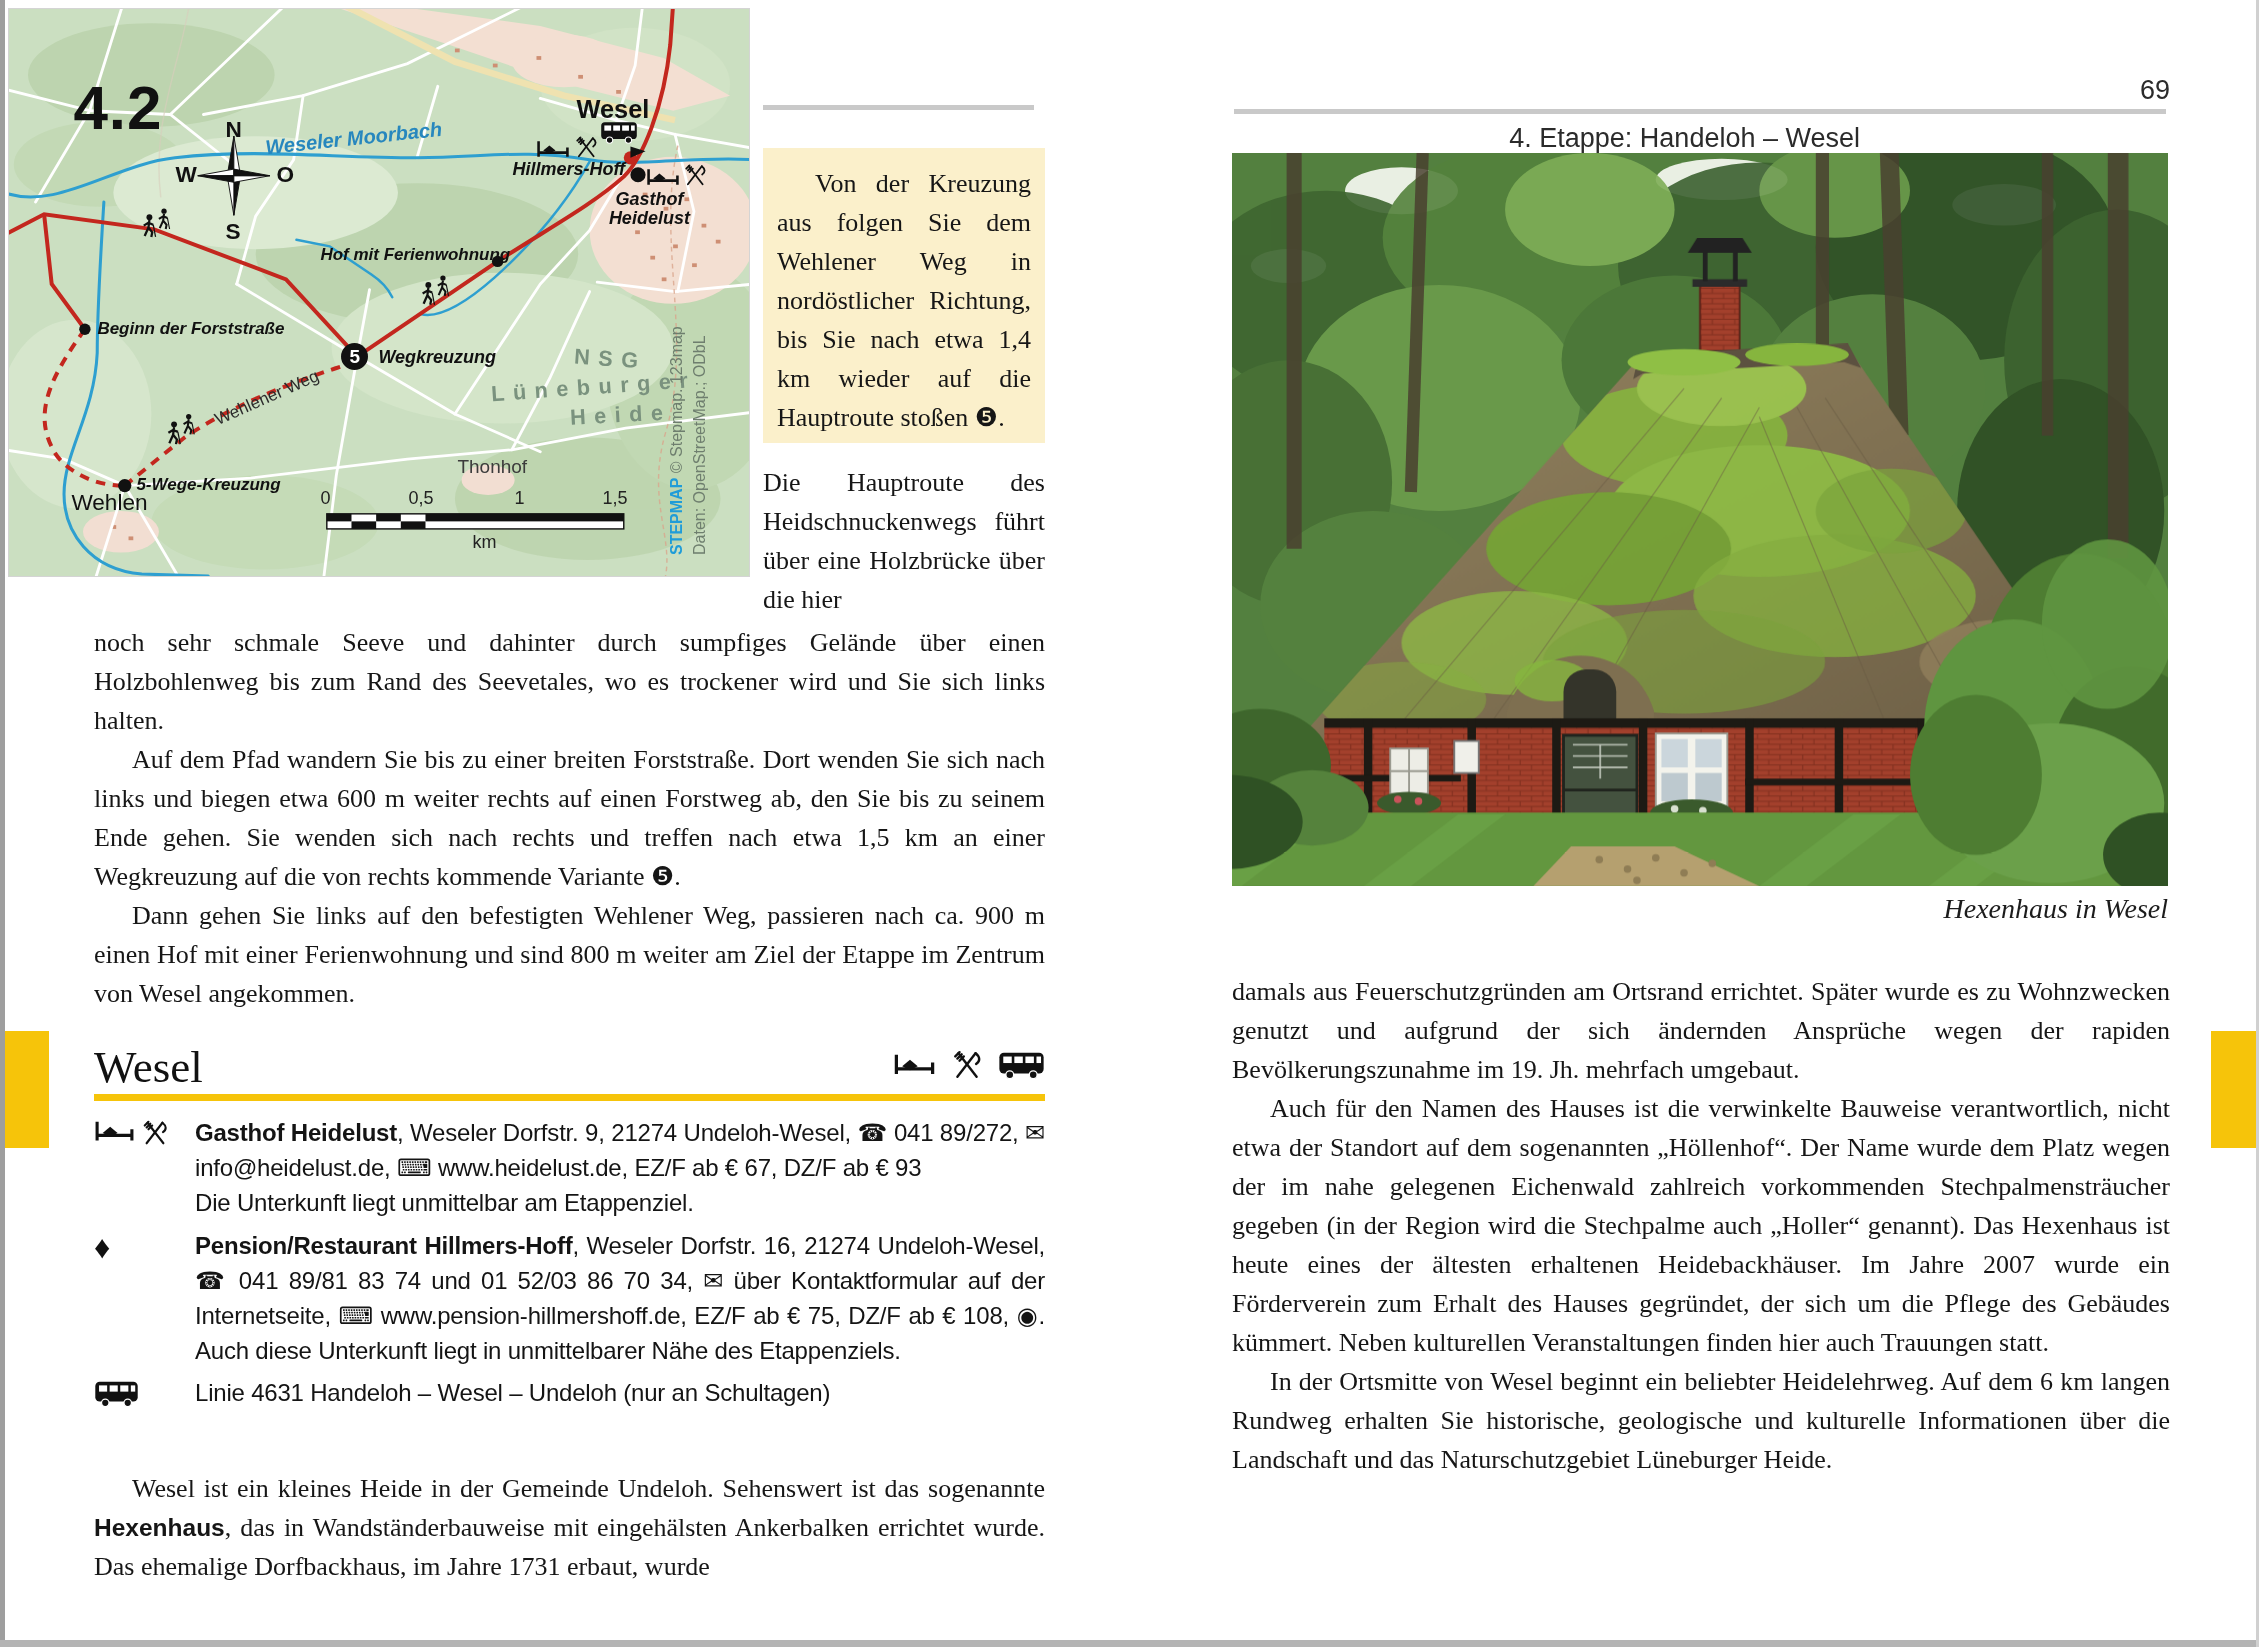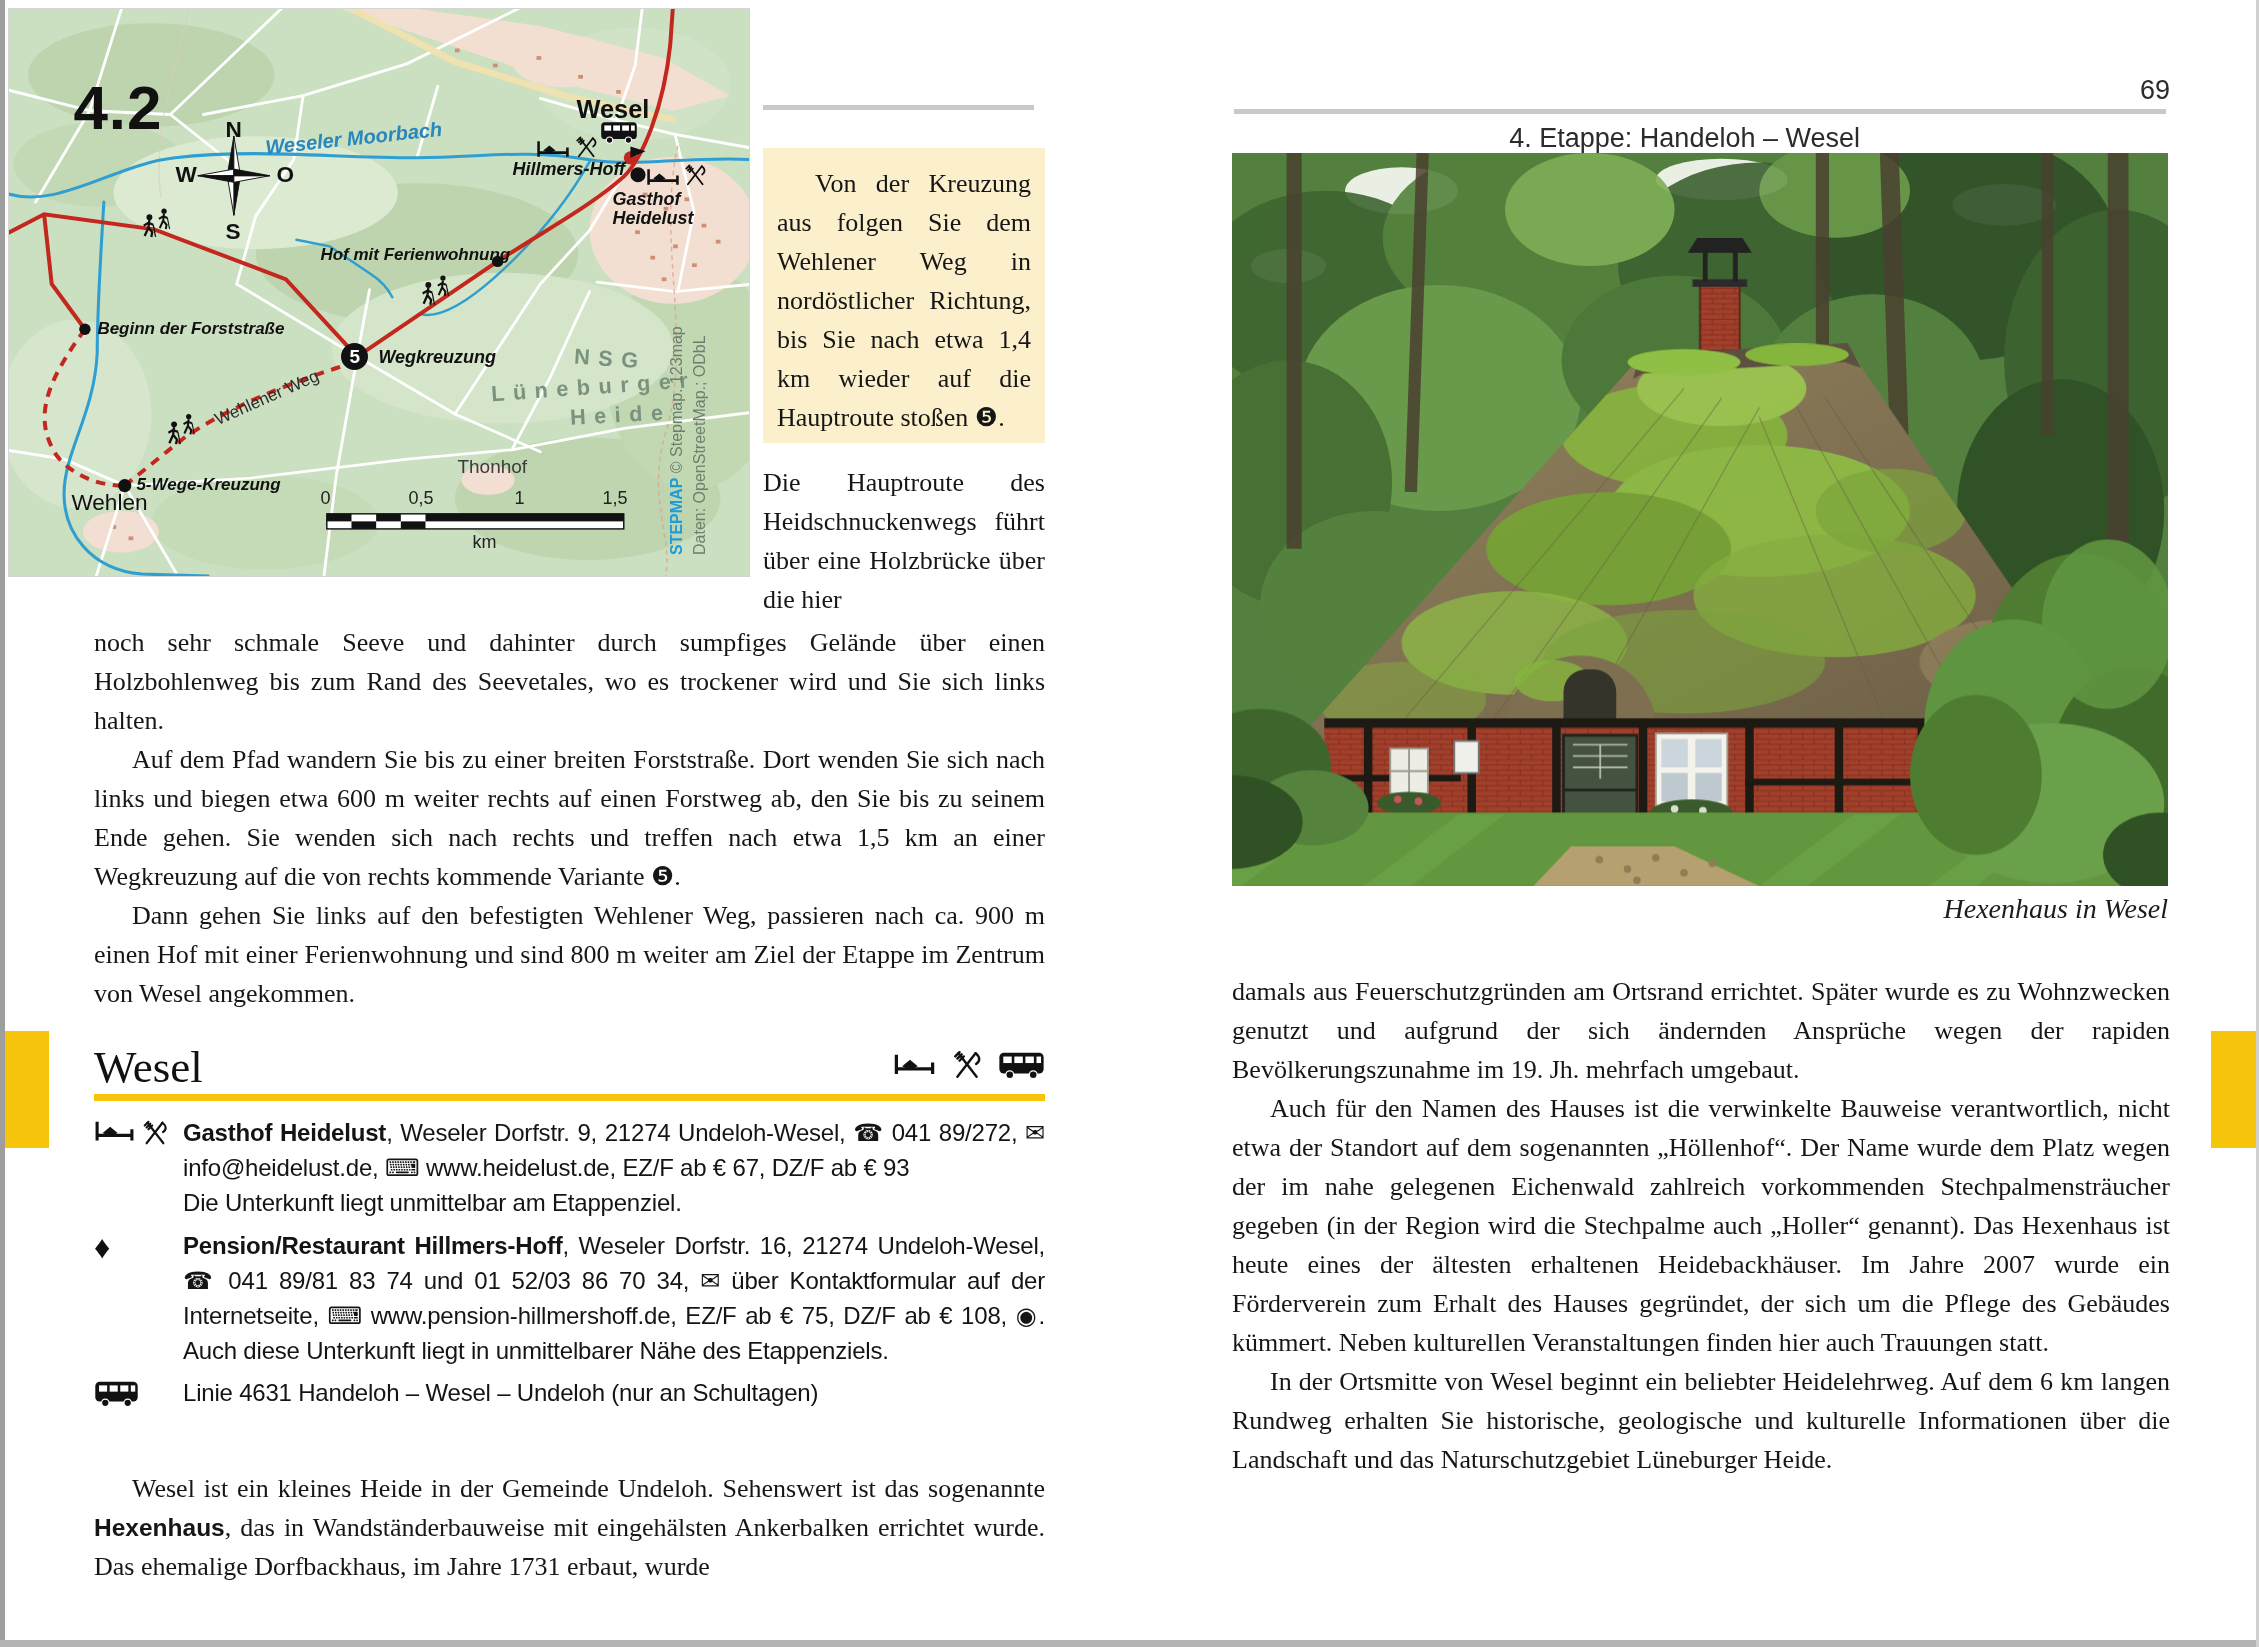--- a/index.html
+++ b/index.html
@@ -34,21 +34,21 @@
   .serif{font-family:"Liberation Serif","DejaVu Sans",serif;font-size:26px;line-height:39px;
          color:#161616;text-align:justify;}
   .indent{text-indent:38px;}
   .colpar{position:absolute;left:763px;top:463px;width:282px;}
   .mainpars{position:absolute;left:94px;top:623px;width:951px;}
   .wesel-head{position:absolute;left:94px;top:1041px;width:951px;height:56px;}
   .wesel-head .title{font-family:"Liberation Serif",serif;font-size:45px;color:#111;}
   .head-icons{position:absolute;right:0;top:7.5px;display:flex;gap:15px;align-items:center;}
   .ybar{position:absolute;left:94px;top:1094px;width:951px;height:6.6px;}
   #listings{position:absolute;left:94px;top:1115px;width:951px;}
-  .lrow{display:flex;margin-bottom:7.5px;}
+  .lrow{display:flex;margin-bottom:7.5px;gap:12px;}
   .lrow .ic-cell{width:89px;flex:0 0 89px;padding-top:3.8px;display:flex;gap:5.6px;align-items:flex-start;}
   .lrow .ltxt{flex:1;font-size:24px;line-height:35px;text-align:justify;color:#141414;letter-spacing:-0.2px;}
   .lrow .ltxt .bld{font-weight:bold;}
   .diamond{font-size:32px;line-height:32px;}
   .village{position:absolute;left:94px;top:1469px;width:951px;}
   
   .hdr-title{position:absolute;top:75px;right:400px;font-size:27px;color:#2b2b2b;margin-top:48px;}
   .hdr-num{position:absolute;top:75px;right:90px;font-size:27px;color:#2b2b2b;}
   #photo{position:absolute;left:1232px;top:153px;width:936px;height:733px;overflow:hidden;}
   .caption{position:absolute;top:893px;right:92px;font-size:28px;font-style:italic;color:#1c1c1c;font-family:Liberation Serif, serif;}
@@ -230,21 +230,21 @@
     <svg class="map-ic" style="left:565px;top:126px;width:24.5px;height:24.5px;" viewBox="0 0 26 26" width="24.5" height="24.5">
         <use href="#i-fork"></use>
       </svg>
     <div class="mlbl pl-bold" style="left:503px;top:151px;">Hillmers-Hoff</div>
     <svg class="map-ic" style="left:637px;top:158px;width:34px;height:21px;" viewBox="0 0 36 22" width="34" height="21">
         <use href="#i-bed"></use>
       </svg>
     <svg class="map-ic" style="left:674px;top:154px;width:24.5px;height:24.5px;" viewBox="0 0 26 26" width="24.5" height="24.5">
         <use href="#i-fork"></use>
       </svg>
-    <div class="mlbl pl-bold" style="left:603px;top:181px;width:122px;white-space:normal;">
+    <div class="mlbl pl-bold" style="left:579px;top:181px;width:122px;text-align:center;white-space:normal;">
       <span style="display:block">Gasthof</span>
       <span style="display:block">Heidelust</span>
     </div>
     <div class="mlbl pl-bold" style="left:311px;top:237px;font-size:17px;">Hof mit Ferienwohnung</div>
     <div class="mlbl pl-bold" style="left:88px;top:311px;font-size:17px;">Beginn der Forststraße</div>
     <div class="wp-circle" style="left:332px;top:334px;">5</div>
     <div class="mlbl pl-bold" style="left:369px;top:339px;">Wegkreuzung</div>
     <div class="mlbl pl-bold" style="left:127px;top:467px;font-size:17px;">5-Wege-Kreuzung</div>
     <div class="mlbl pl-town" style="left:62px;top:482px;">Wehlen</div>
     <div class="mlbl pl-plain" style="left:448px;top:448px;">Thonhof</div>

